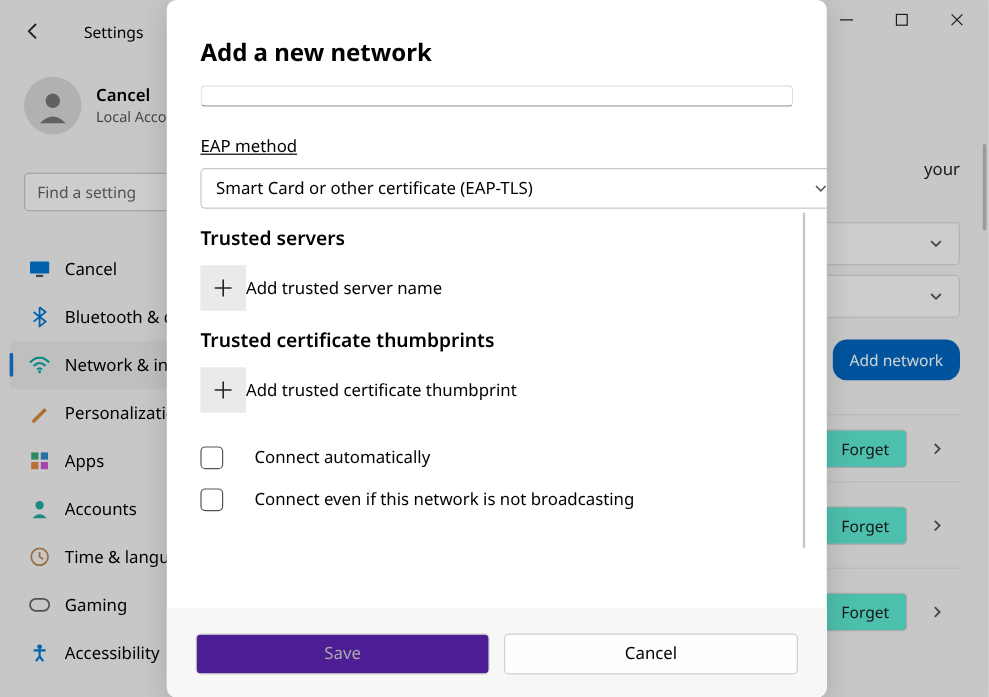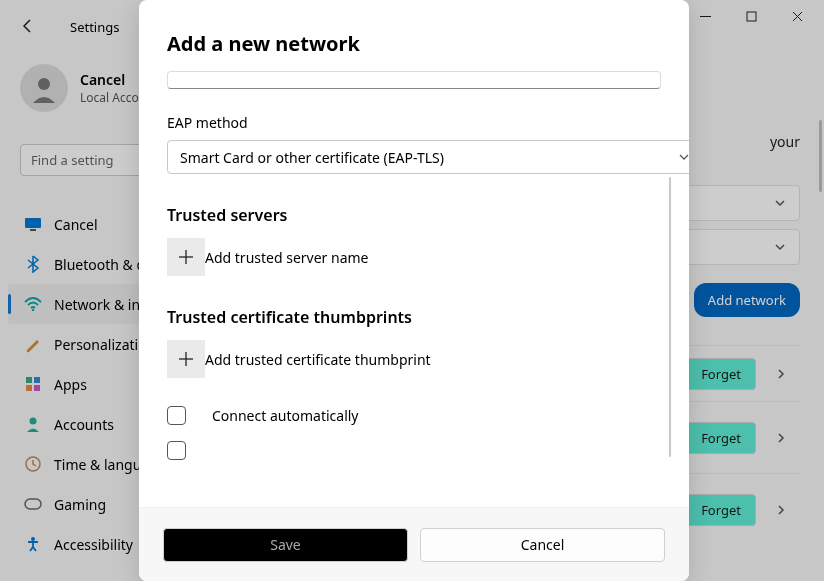--- a/index.html
+++ b/index.html
@@ -33,31 +33,31 @@
   .chev { width: 14px; height: 14px; }
 
   .scrim { position: absolute; inset: 0; background: rgba(0,0,0,0.18); }
 
   
   .dialog { position: absolute; top: 0; left: 139px; width: 550px; height: 581px; background: #fff; border-radius: 8px; box-shadow: 0 4px 24px rgba(0,0,0,0.15); display: flex; flex-direction: column; }
   .dialog-head { padding: 30px 28px 10px 28px; }
   .dialog-title { font-size: 20px; font-weight: 700; }
   .dialog-body { flex: 1; overflow: hidden; padding: 0 28px; position: relative; }
   .ghost-field { height: 18px; border: 1px solid #dcdcdc; border-bottom: 1.5px solid #888; border-radius: 4px; margin-top: 4px; }
-  .field-label { font-size: 14px; margin-top: 24px; }
+  .field-label { font-size: 14px; margin-top: 24px; text-decoration: underline; }
   .dropdown { height: 34px; border: 1px solid #c8c8c8; border-radius: 4px; margin-top: 8px; display: flex; align-items: center; justify-content: space-between; padding: 0 12px; font-size: 14px; width: 536px; }
-  .section-h { font-size: 16px; font-weight: 600; margin-top: 30px; }
+  .section-h { font-size: 16px; font-weight: 600; margin-top: 13px; }
   .add-row { display: flex; align-items: center; margin-top: 12px; }
   .add-btn { width: 38px; height: 38px; background: #eaeaea; display: flex; align-items: center; justify-content: center; }
   .add-text { font-size: 14px; }
   .check-row { display: flex; align-items: center; gap: 26px; margin-top: 16px; font-size: 14px; }
   .checkbox { width: 19px; height: 19px; border: 1.5px solid #555; border-radius: 4px; flex: none; }
   .dialog-foot { height: 74px; border-top: 1px solid #eee; background: #f7f7f7; display: flex; align-items: center; justify-content: center; gap: 12px; padding: 0 24px; border-radius: 0 0 8px 8px; }
   .dlg-btn { flex: 1; height: 34px; border: 1px solid #d0d0d0; background: #fdfdfd; border-radius: 4px; font-size: 14px; display: flex; align-items: center; justify-content: center; }
-  .dlg-btn.disabled { color: #aaa; background: #000000; text-align: center; }
+  .dlg-btn.disabled { color: #aaa; background: #4c1d95; text-align: center; }
 
   .inner-scroll { position: absolute; top: 110px; right: 18px; width: 2px; height: 280px; background: #c8c8c8; border-radius: 2px; }
   .right-scroll { position: absolute; top: 120px; right: 2px; width: 3px; height: 72px; background: #bcbcbc; border-radius: 2px; }
 </style>
 </head>
 <body>
 
 <div class="bg-window">
   <div class="titlebar">
     <div class="winbtn">
@@ -265,20 +265,21 @@
       </div>
       <div class="add-text">Add trusted certificate thumbprint</div>
     </div>
 
     <div class="check-row" style="margin-top:28px;">
       <div class="checkbox"></div>
       <span>Connect automatically</span>
     </div>
     <div class="check-row">
       <div class="checkbox"></div>
+      <span>Connect even if this network is not broadcasting</span>
     </div>
 
     <div class="inner-scroll"></div>
   </div>
   <div class="dialog-foot">
     <div class="dlg-btn disabled">Save</div>
     <div class="dlg-btn">Cancel</div>
   </div>
 </div>
 

